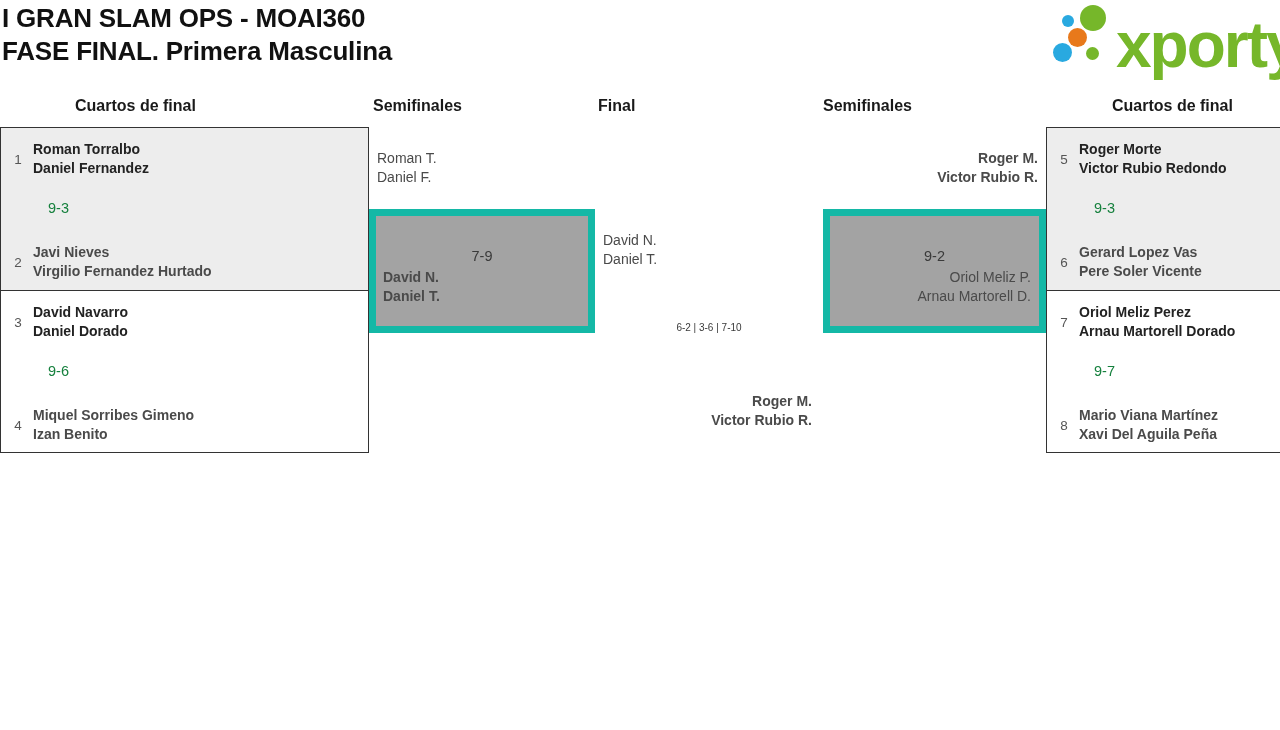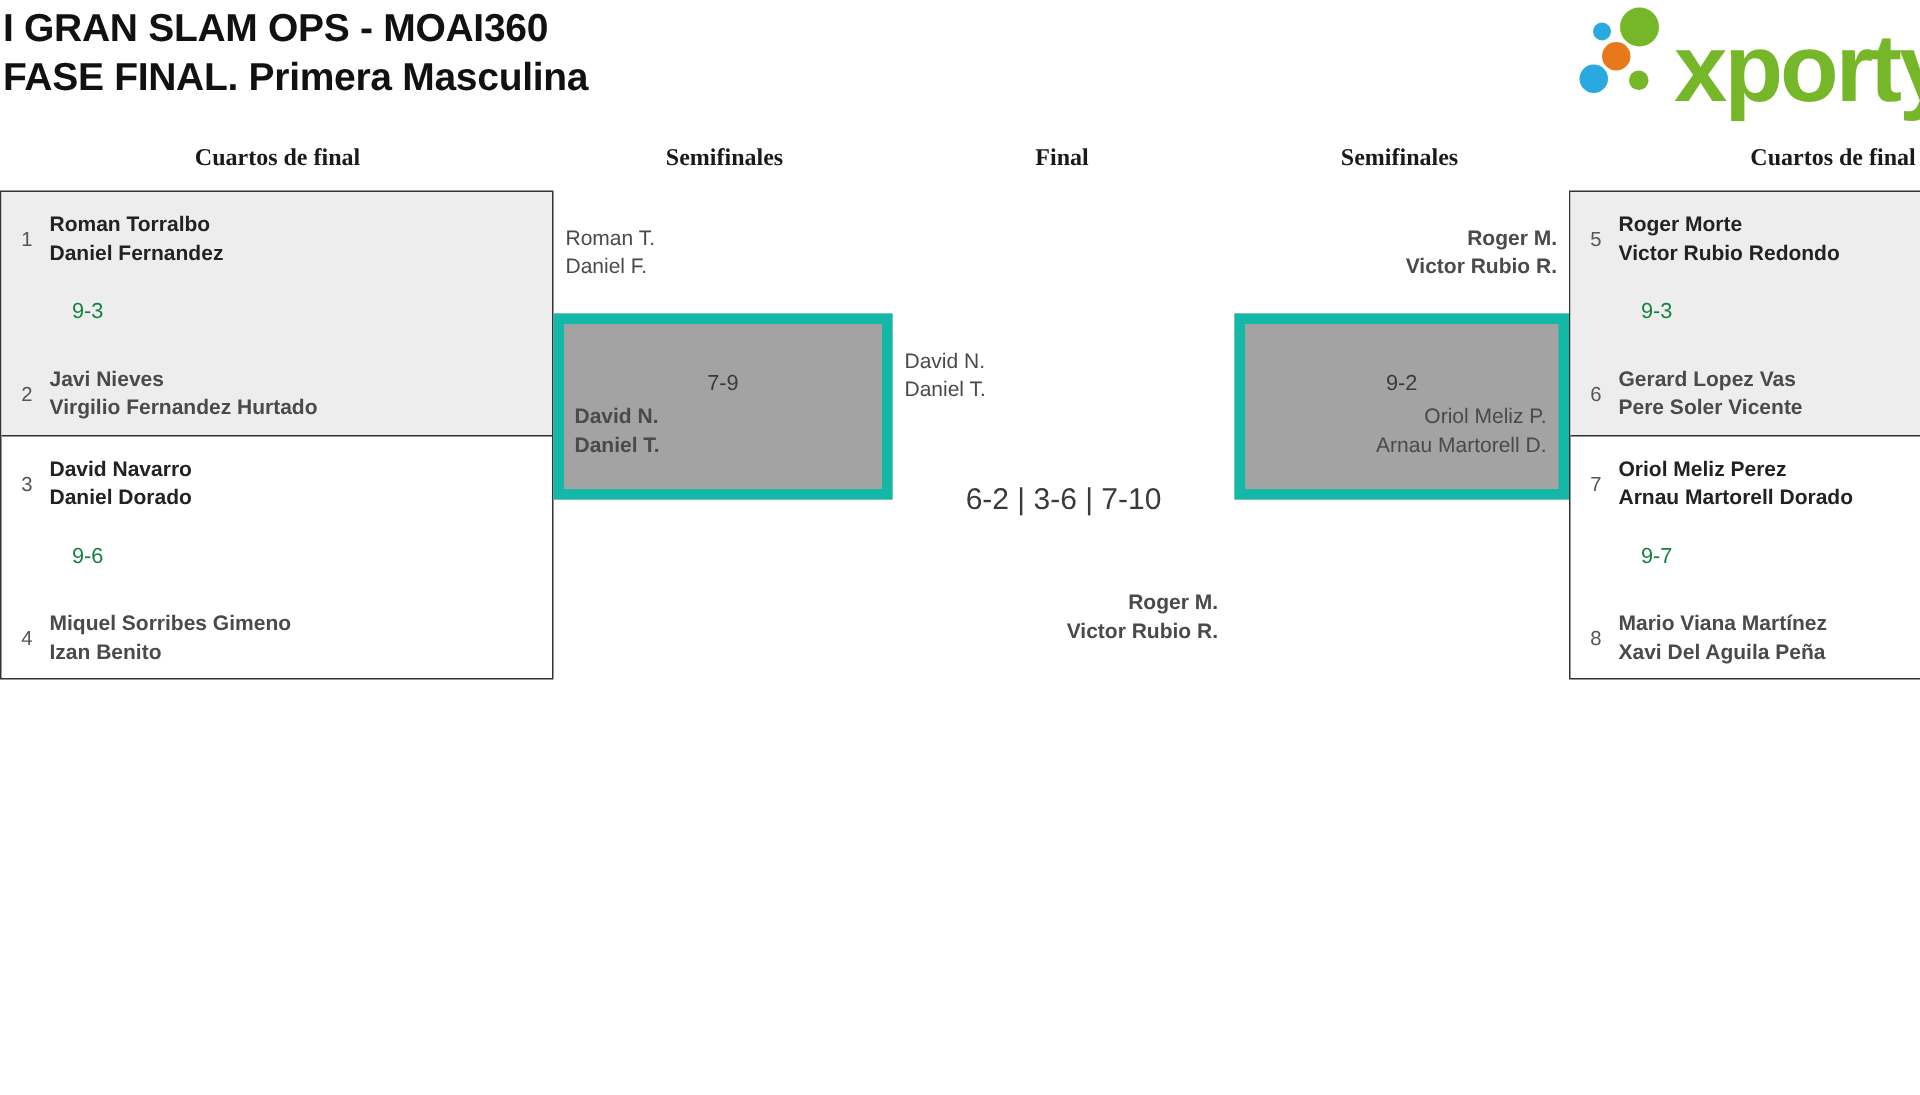--- a/index.html
+++ b/index.html
@@ -23,21 +23,21 @@
   .dot-orange  {left:18px;top:28px;width:19px;height:19px;background:#e8791b;}
   .dot-blue-lg {left:3px; top:43px;width:19px;height:19px;background:#29a9e0;}
   .dot-green-sm{left:36px;top:47px;width:13px;height:13px;background:#76b72a;}
   .logo-text{
     position:absolute;left:66px;top:8px;
     font-size:64px;font-weight:700;color:#76b72a;letter-spacing:-2px;
   }
   
   .round-label{
     position:absolute;top:97px;width:220px;
-    text-align:center;font-size:16px;font-weight:600;color:#1a1a1a;font-family:Liberation Serif, serif;
+    font-size:16px;font-weight:600;color:#1a1a1a;
   }
   
   .qf-container{
     position:absolute;top:127px;width:369px;height:326px;
     border:1px solid #333;box-sizing:border-box;background:#fff;
   }
   .qf-cell{position:relative;height:162px;}
   .qf-cell.shaded{background:#ededed;}
   .qf-cell.first{border-bottom:1px solid #333;}
   .team-row{position:absolute;left:8px;right:8px;display:flex;gap:6px;}
@@ -56,21 +56,21 @@
   .sf-box{
     position:absolute;top:209px;width:226px;height:124px;
     border:7px solid #14b8a6;box-sizing:border-box;background:#a3a3a3;
   }
   .sf-score{position:absolute;left:0;right:0;top:32px;text-align:center;font-size:14.5px;color:#3a3a3a;}
   .sf-team-b{position:absolute;bottom:20px;font-size:14px;line-height:19px;color:#4a4a4a;}
   .free-label{position:absolute;font-size:14px;line-height:19px;color:#4a4a4a;}
   .align-right{text-align:right;}
   .final-score{
     position:absolute;left:595px;top:322px;width:228px;
-    text-align:center;font-size:20px;color:#3a3a3a;
+    text-align:center;font-size:10px;color:#3a3a3a;
   }
 </style>
 </head>
 <body>
 
 <div id="app">
 
   <div class="title">
     <div>I GRAN SLAM OPS - MOAI360</div>
     <div>FASE FINAL. Primera Masculina</div>

